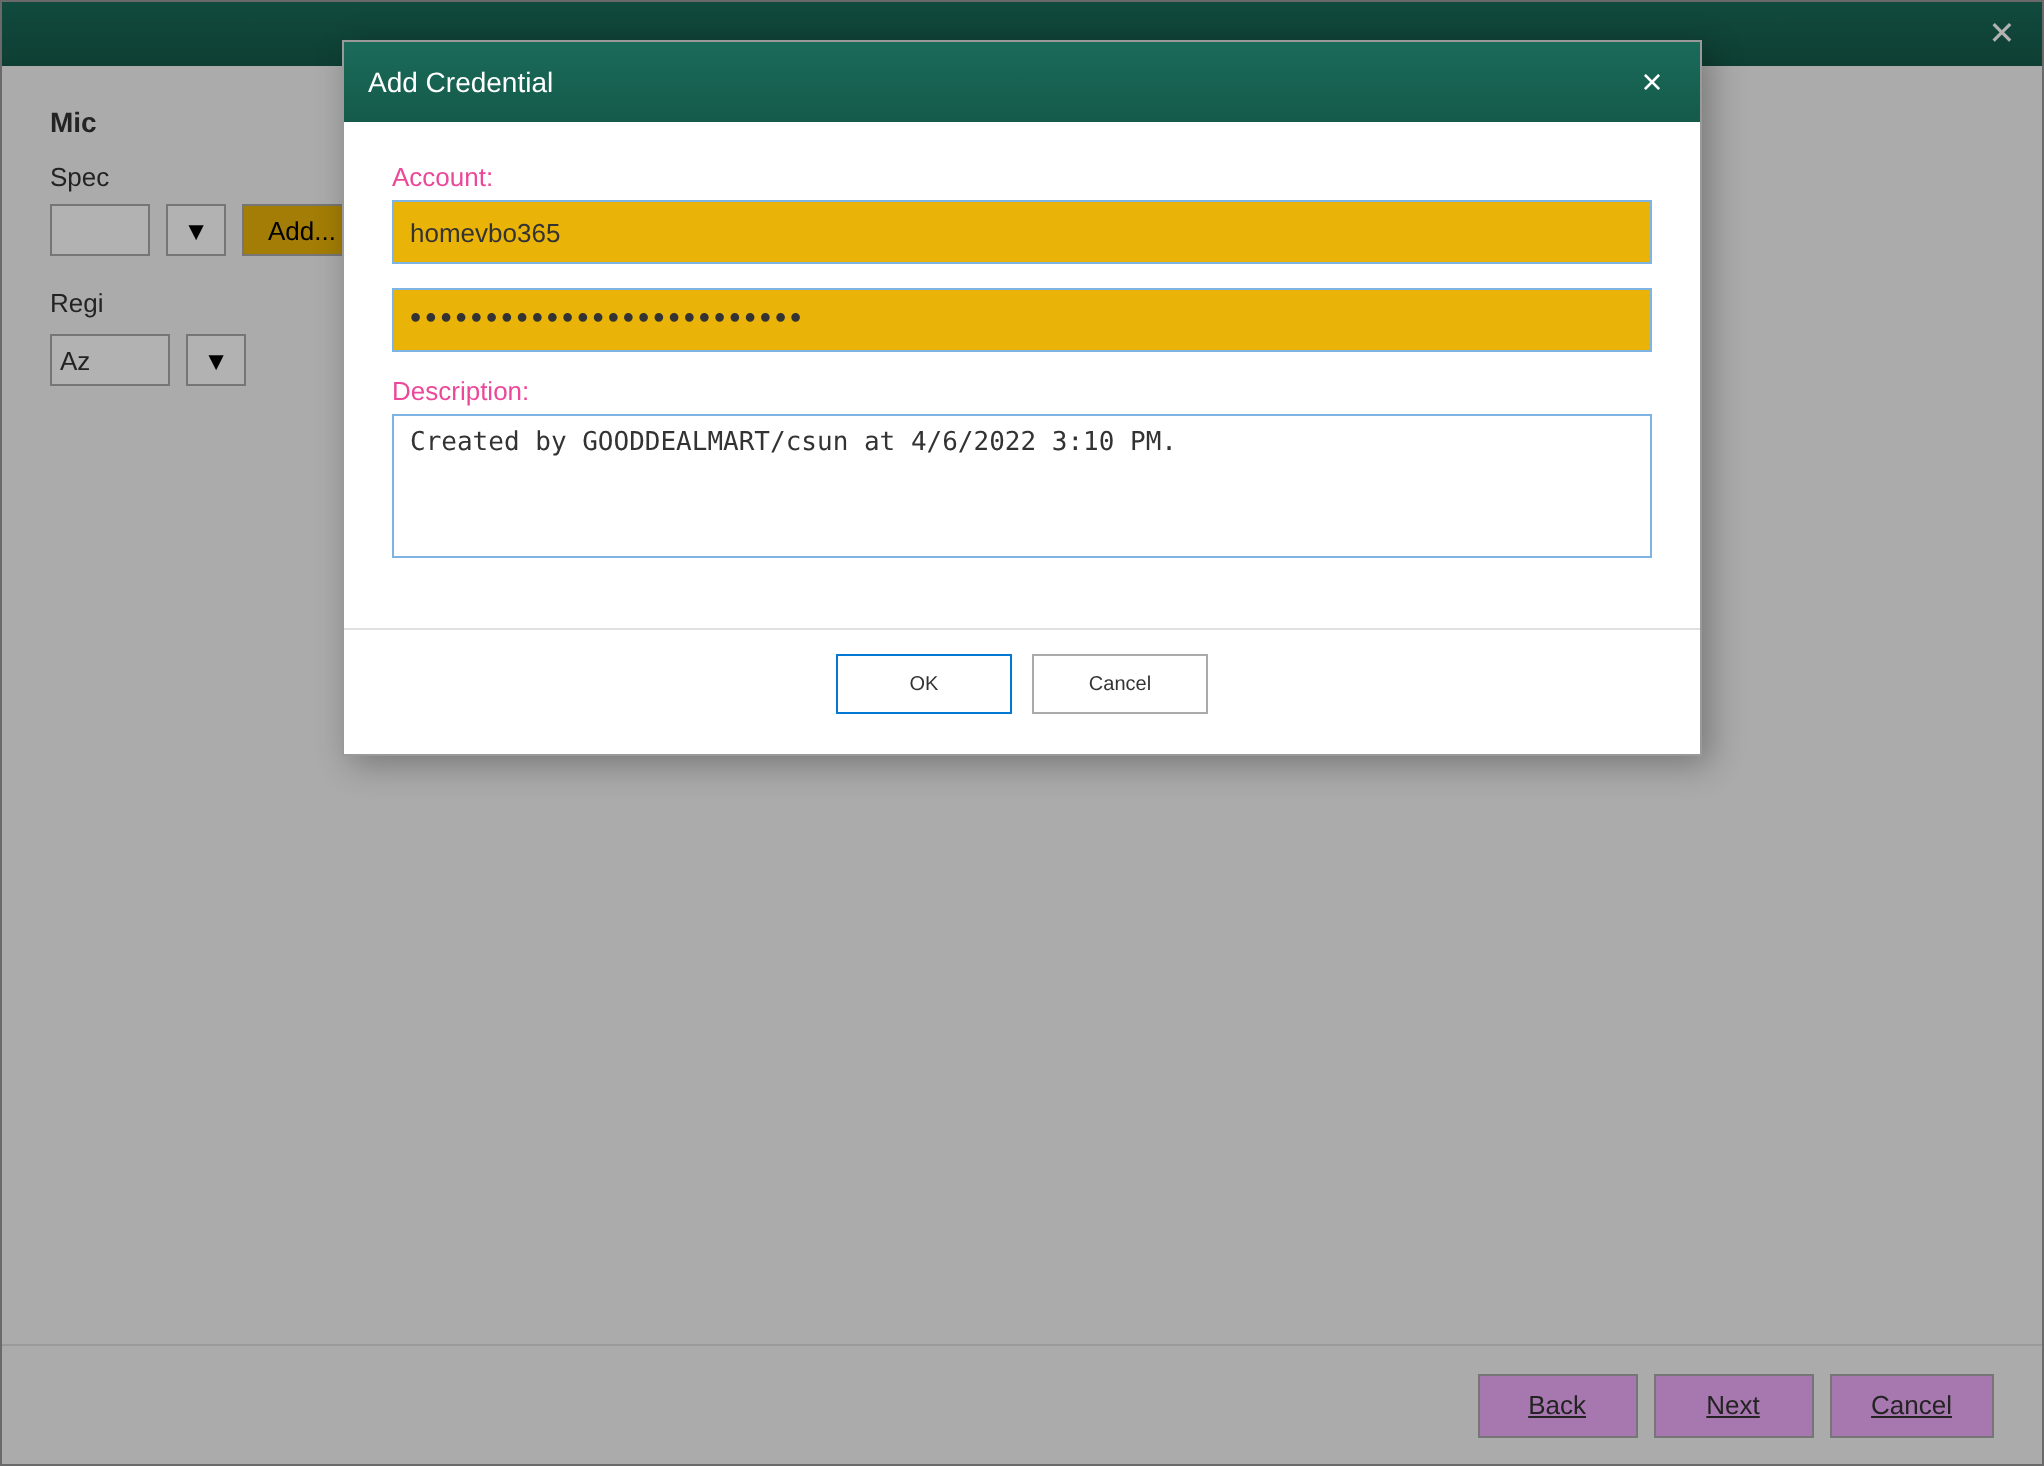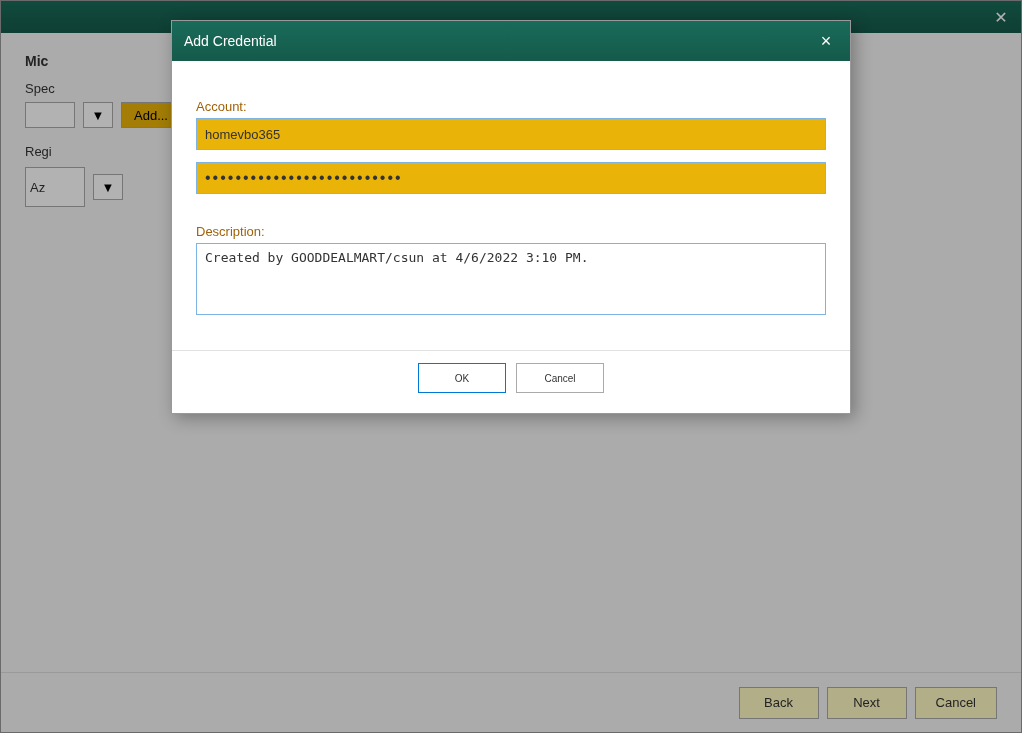--- a/index.html
+++ b/index.html
@@ -107,21 +107,21 @@
 
     .bg-reg-row {
       display: flex;
       align-items: center;
       gap: 8px;
       margin-top: 8px;
     }
 
     .bg-reg-input {
       width: 60px;
-      height: 40px;
+      height: 26px;
       border: 1px solid #aaa;
       padding: 2px 4px;
       background: white;
       font-size: 13px;
       color: #333;
     }
 
     .bg-reg-dropdown {
       width: 30px;
       height: 26px;
@@ -147,24 +147,25 @@
       justify-content: flex-end;
       padding: 0 24px;
       gap: 8px;
     }
 
     .bottom-btn {
       height: 32px;
       min-width: 80px;
       padding: 0 20px;
       border: 1px solid #aaa;
-      background: #fef9c3;
-      font-size: 13px;
-      cursor: pointer;
-      color: #333;
+      background: #f0abfc;
+      font-size: 13px;
+      cursor: pointer;
+      color: #333;
+      text-decoration: underline;
     }
 
     
     .overlay {
       position: absolute;
       top: 0;
       left: 0;
       right: 0;
       bottom: 0;
       background: rgba(0,0,0,0.3);
@@ -208,24 +209,23 @@
       align-items: center;
       justify-content: center;
     }
 
     .dialog-body {
       padding: 20px 24px 16px;
     }
 
     .form-label {
       font-size: 13px;
-      color: #a16207;
+      color: #ec4899;
       margin-bottom: 4px;
       display: block;
-      margin-top: 18px;
     }
 
     .form-input {
       width: 100%;
       height: 32px;
       border: 1px solid #7eb4e3;
       padding: 4px 8px;
       font-size: 13px;
       color: #333;
       background: #eab308;

